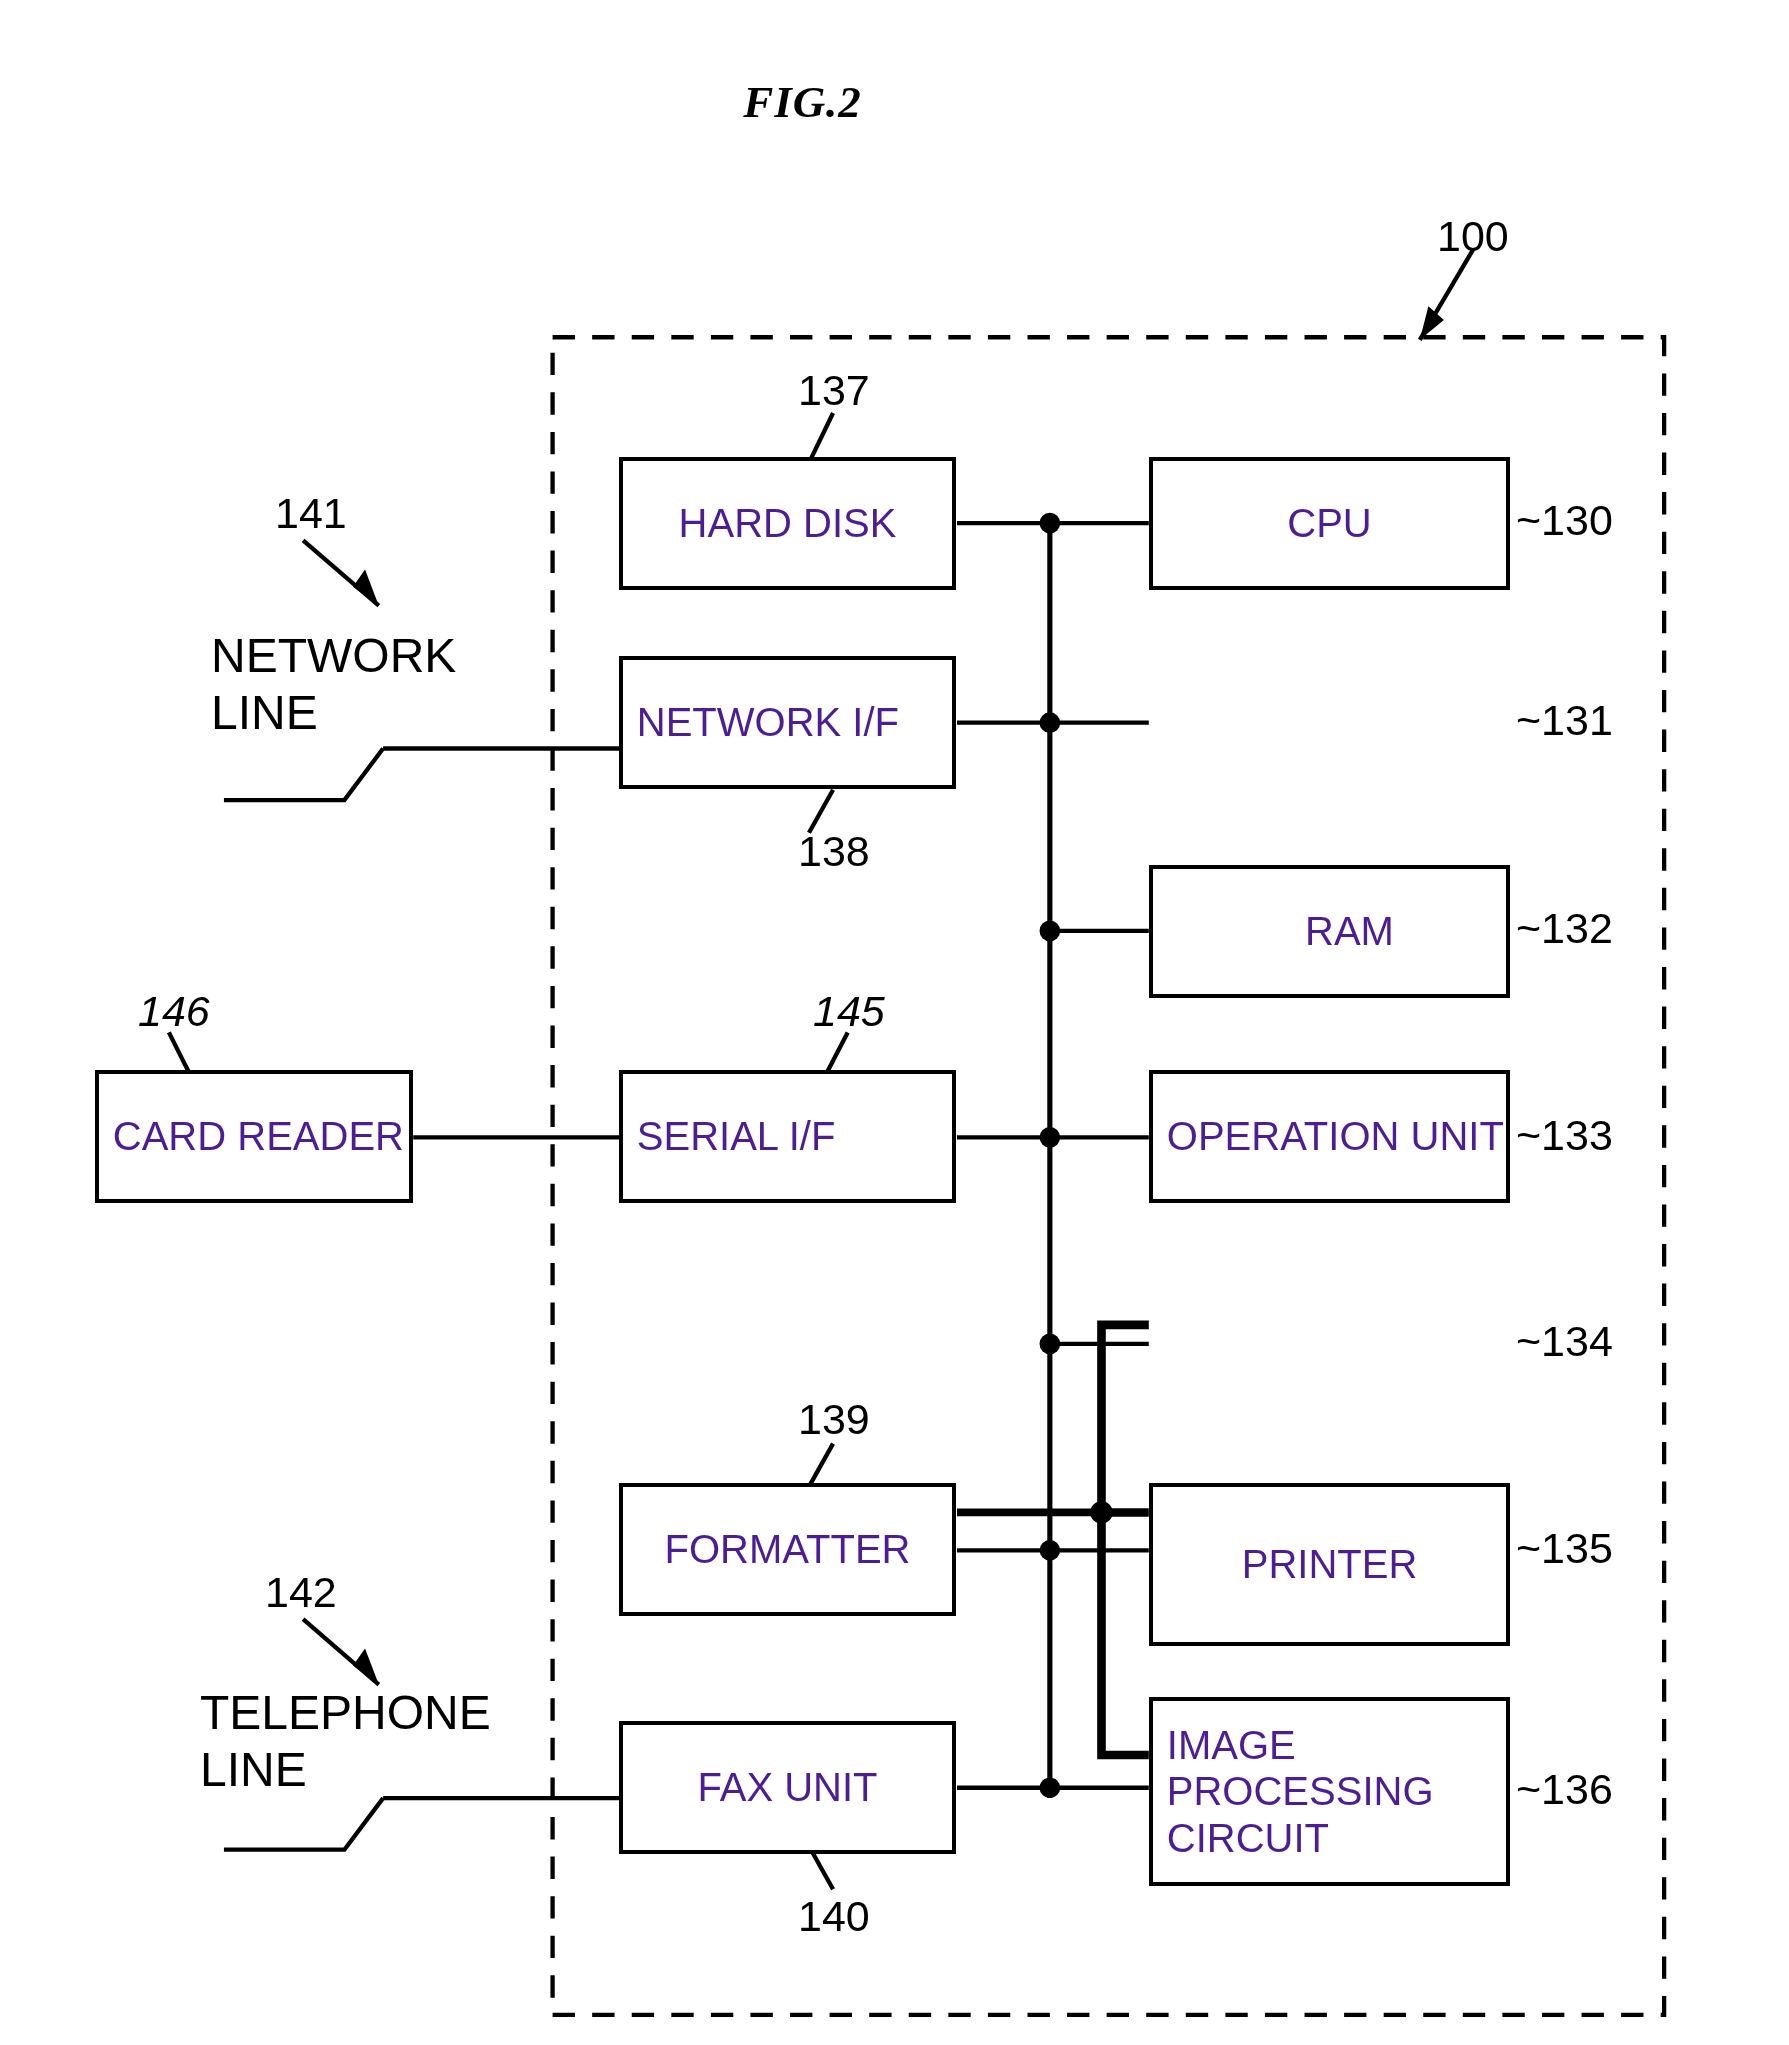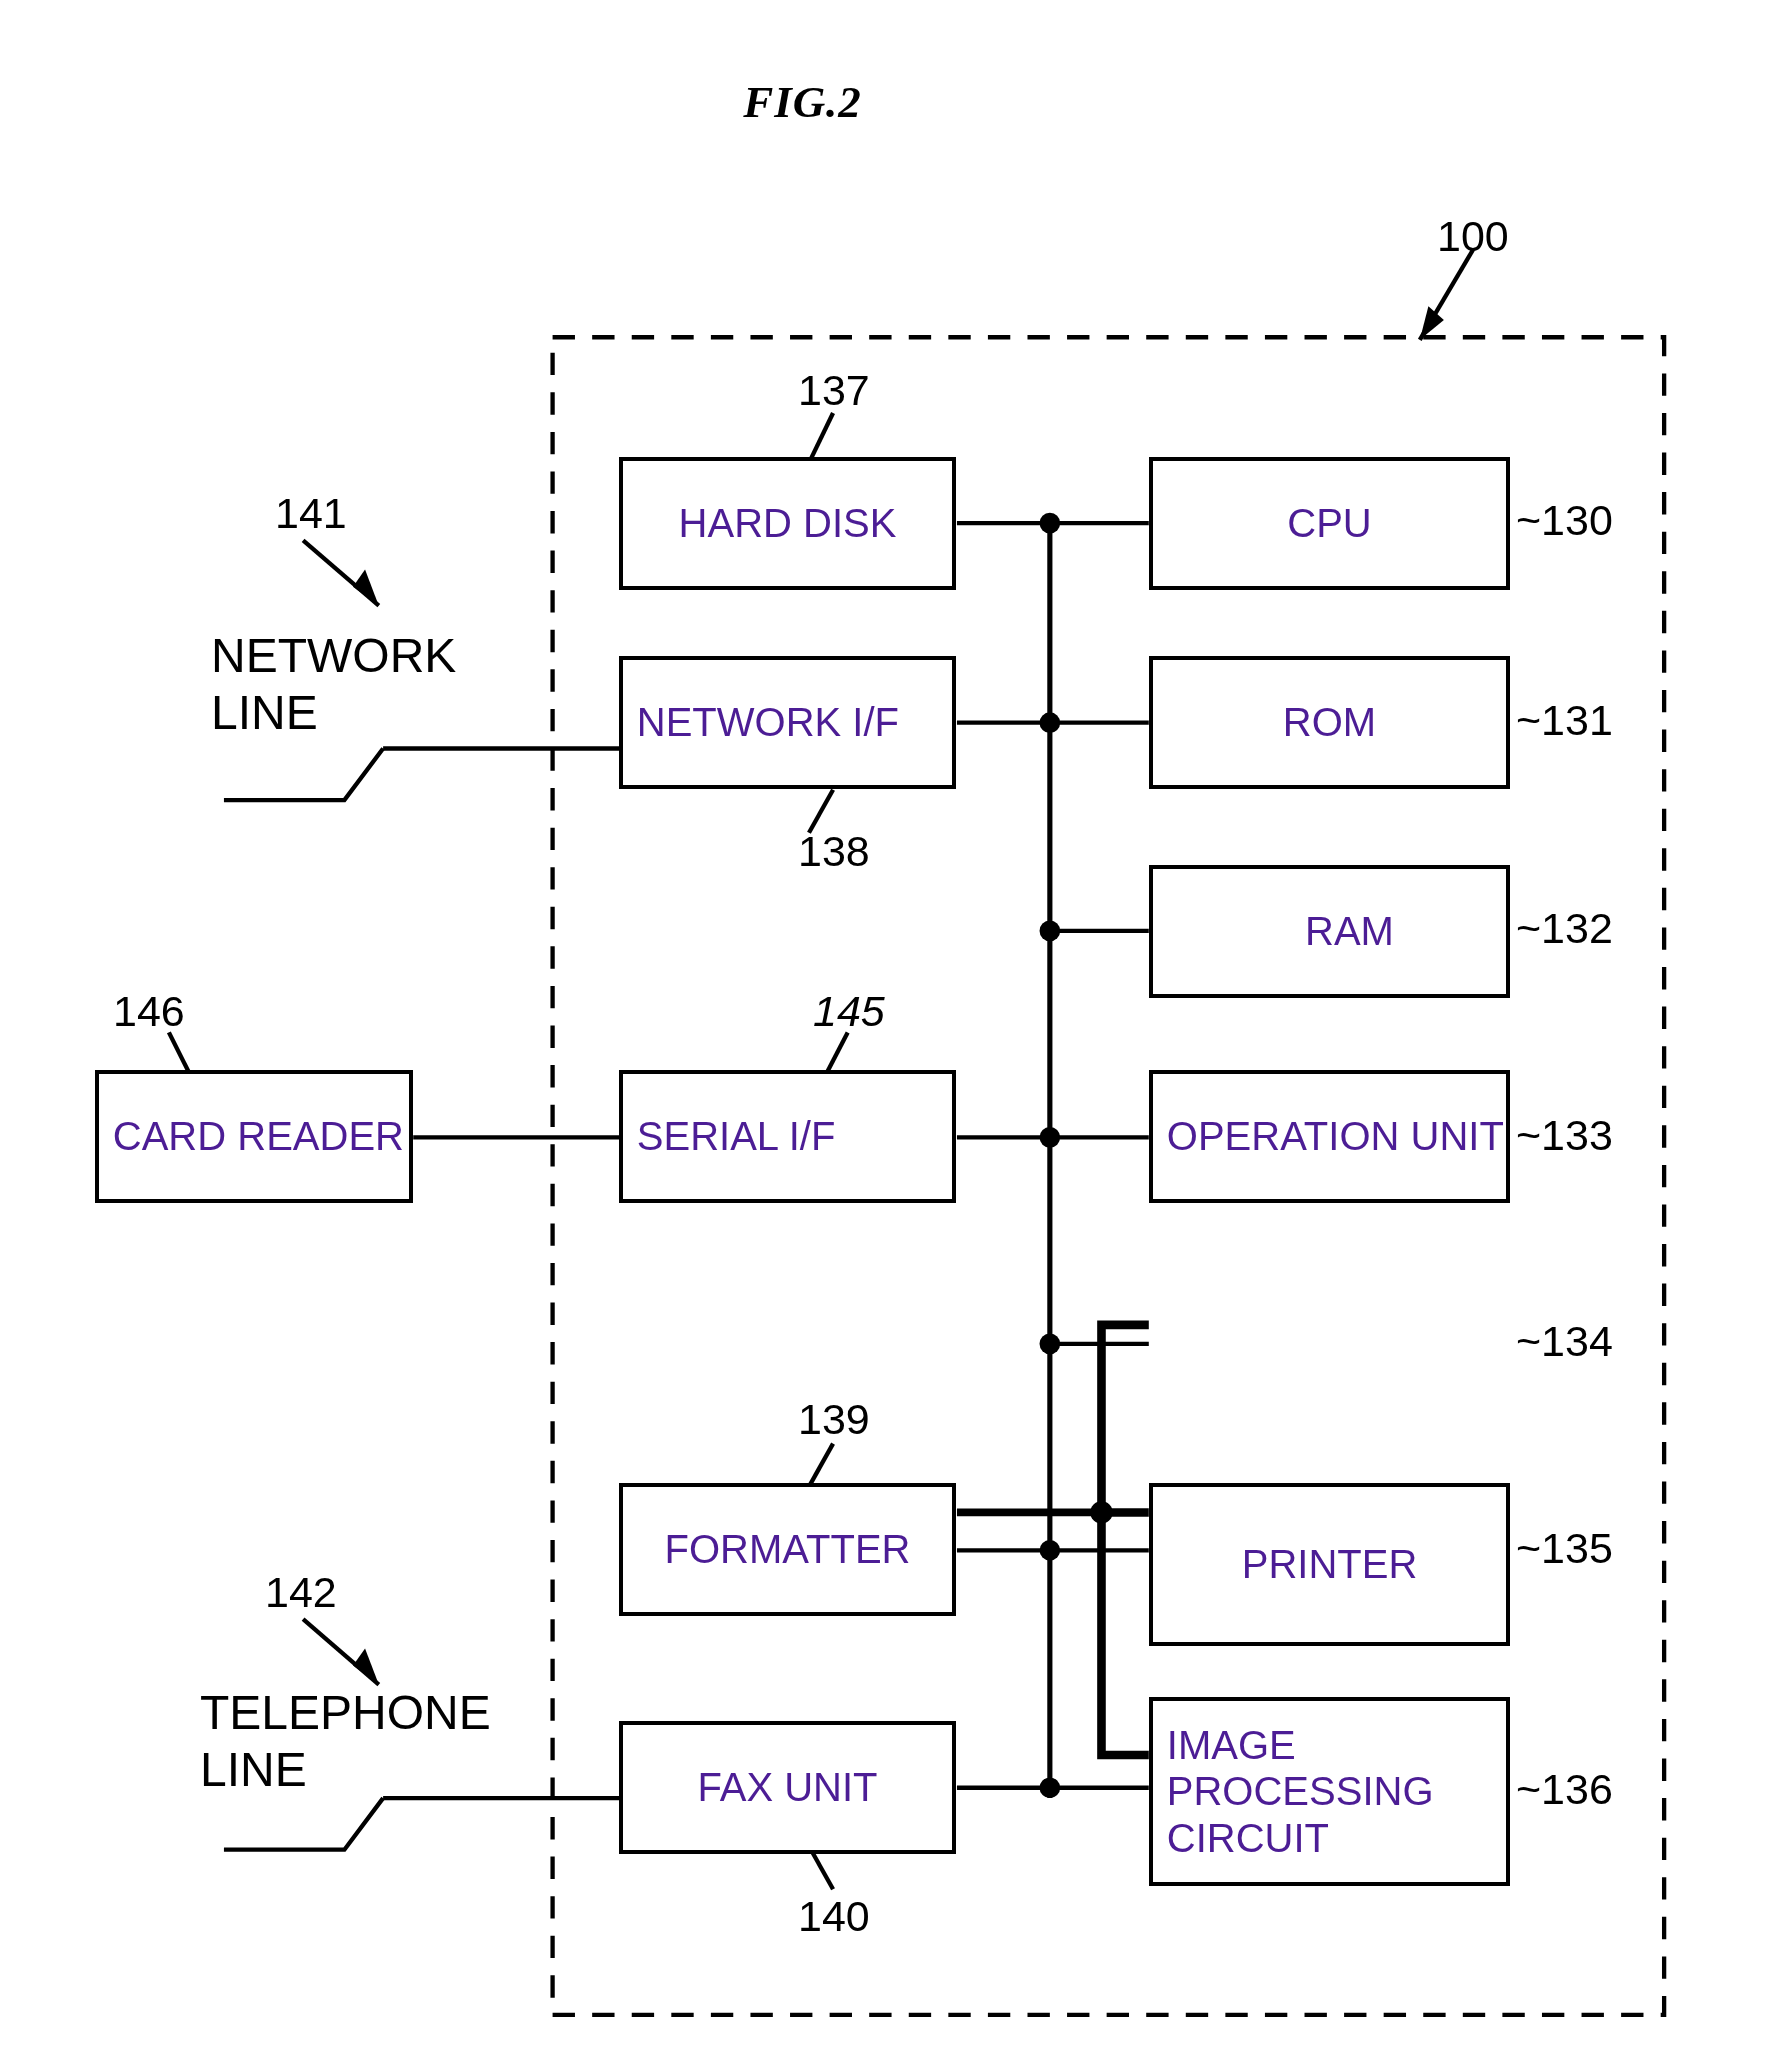--- a/index.html
+++ b/index.html
@@ -144,23 +144,20 @@
 
   <div class="box left" style="left:95px; top:1070px; width:318px; height:133px;">
     <span>CARD
 READER</span>
   </div>
 
   <div class="box center" style="left:1149px; top:457px; width:361px; height:133px;">
     <span>CPU</span>
   </div>
 
-  <div class="box center" style="left:1149px; top:656px; width:361px; height:133px;">
-    <span>ROM</span>
-  </div>
 
   <div class="box center" style="left:1149px; top:865px; width:361px; height:133px;padding-left:40px;">
     <span>RAM</span>
   </div>
 
   <div class="box left" style="left:1149px; top:1070px; width:361px; height:133px;">
     <span>OPERATION
 UNIT</span>
   </div>
 
@@ -186,21 +183,21 @@
   <div class="ref" style="left:798px; top:367px;">137</div>
 
   <div class="ref" style="left:798px; top:828px;">138</div>
 
   <div class="ref" style="left:813px; top:988px;font-style:italic;">145</div>
 
   <div class="ref" style="left:798px; top:1396px;">139</div>
 
   <div class="ref" style="left:798px; top:1893px;">140</div>
 
-  <div class="ref" style="left:113px; top:988px;">146</div>
+  <div class="ref" style="left:138px; top:988px;font-style:italic;">146</div>
 
   <div class="ref" style="left:275px; top:490px;">141</div>
 
   <div class="ref" style="left:265px; top:1569px;">142</div>
 
   <div class="ref" style="left:1516px; top:497px;">~130</div>
 
   <div class="ref" style="left:1516px; top:697px;">~131</div>
 
   <div class="ref" style="left:1516px; top:905px;">~132</div>

